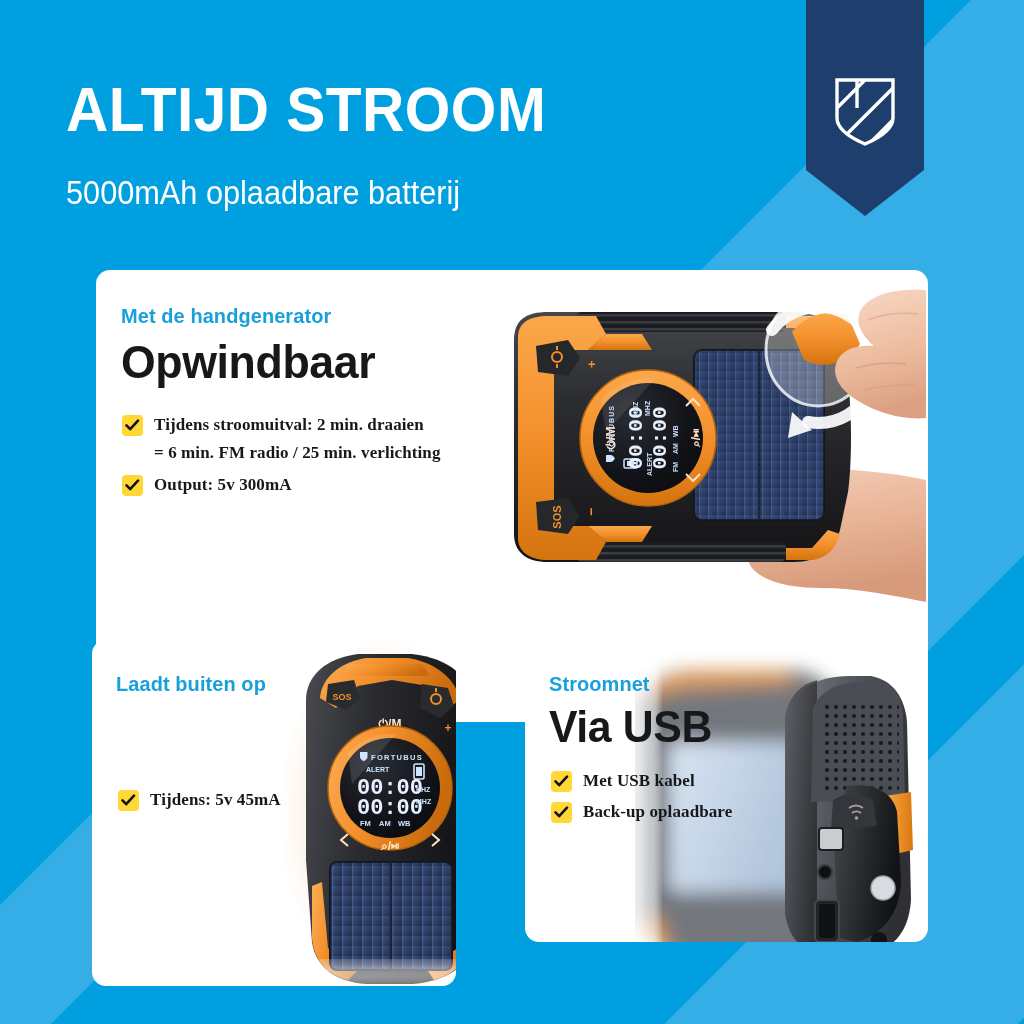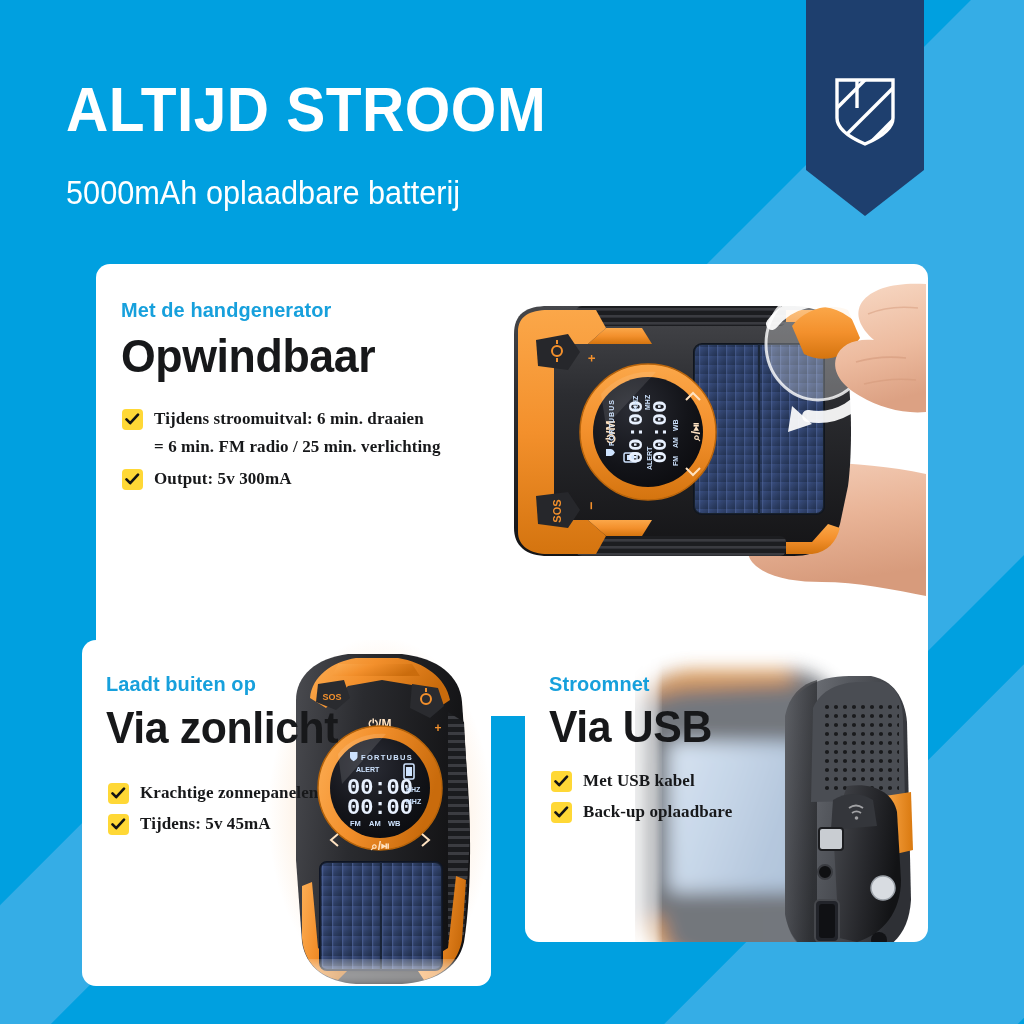--- a/index.html
+++ b/index.html
@@ -72,22 +72,22 @@
     width: 118px; height: 222px;
   }
 
   
   .card {
     position: absolute;
     background: #ffffff;
     border-radius: 14px;
     overflow: hidden;
   }
-  #card-crank  { left: 96px;  top: 264px; width: 832px; height: 452px; }
-  #card-solar  { left: 82px;  top: 640px; width: 409px; height: 346px; }
+  #card-crank  { left: 96px;  top: 270px; width: 832px; height: 452px; }
+  #card-solar  { left: 92px;  top: 640px; width: 364px; height: 346px; }
   #card-usb    { left: 525px; top: 640px; width: 403px; height: 302px; }
 
   .card-text { position: absolute; z-index: 4; }
 
   .eyebrow {
     color: #17A0DC;
     font-weight: 700;
     font-size: 21px;
     line-height: 1;
     letter-spacing: 0.1px;
@@ -198,21 +198,21 @@
   </div>
 
   <ul class="bullets card-text" style="left:26px; top:144px; width:360px;">
     <li>
       <span class="check-box">
         <svg width="15" height="13" viewBox="0 0 15 13">
             <path d="M1.5 6.4 L5.2 10.2 L13 1.6" fill="none" stroke="#141414" stroke-width="2.6" stroke-linecap="round" stroke-linejoin="round"></path>
           </svg>
       </span>
       <span class="bullet-text">
-        <span>Tijdens stroomuitval: 6 min. draaien</span>
+        <span>Tijdens stroomuitval: 2 min. draaien</span>
         <span class="cont">= 6 min. FM radio / 25 min. verlichting</span>
       </span>
     </li>
     <li style="margin-top:0;">
       <span class="check-box">
         <svg width="15" height="13" viewBox="0 0 15 13">
             <path d="M1.5 6.4 L5.2 10.2 L13 1.6" fill="none" stroke="#141414" stroke-width="2.6" stroke-linecap="round" stroke-linejoin="round"></path>
           </svg>
       </span>
       <span class="bullet-text">Output: 5v 300mA</span>
@@ -364,33 +364,22 @@
       </g>
     </svg>
   </div>
 </div>
 
 <div class="card" id="card-solar">
 
   <div class="card-text" style="left:24px; top:33px;">
     <div class="eyebrow">Laadt buiten op</div>
   </div>
-  <div class="card-text" style="left:24px; top:65px;">
-    <div class="headline">Via zonlicht</div>
-  </div>
 
   <ul class="bullets card-text" style="left:26px; top:142px; width:300px;">
-    <li>
-      <span class="check-box">
-        <svg width="15" height="13" viewBox="0 0 15 13">
-            <path d="M1.5 6.4 L5.2 10.2 L13 1.6" fill="none" stroke="#141414" stroke-width="2.6" stroke-linecap="round" stroke-linejoin="round"></path>
-          </svg>
-      </span>
-      <span class="bullet-text">Krachtige zonnepanelen</span>
-    </li>
     <li style="margin-top:7px;">
       <span class="check-box">
         <svg width="15" height="13" viewBox="0 0 15 13">
             <path d="M1.5 6.4 L5.2 10.2 L13 1.6" fill="none" stroke="#141414" stroke-width="2.6" stroke-linecap="round" stroke-linejoin="round"></path>
           </svg>
       </span>
       <span class="bullet-text">Tijdens: 5v 45mA</span>
     </li>
   </ul>
 

